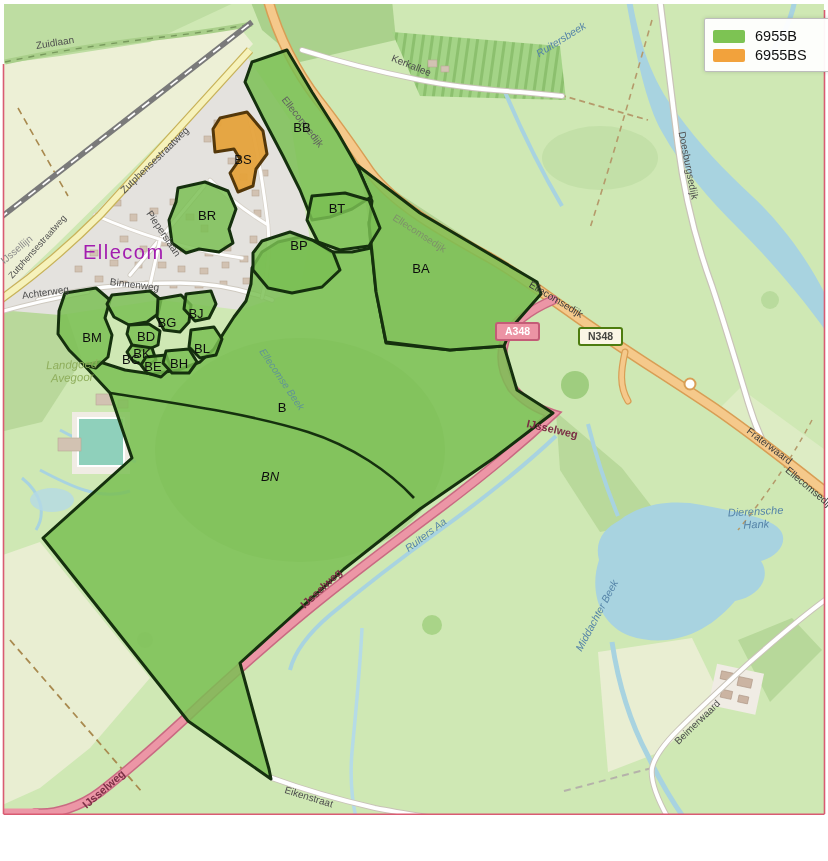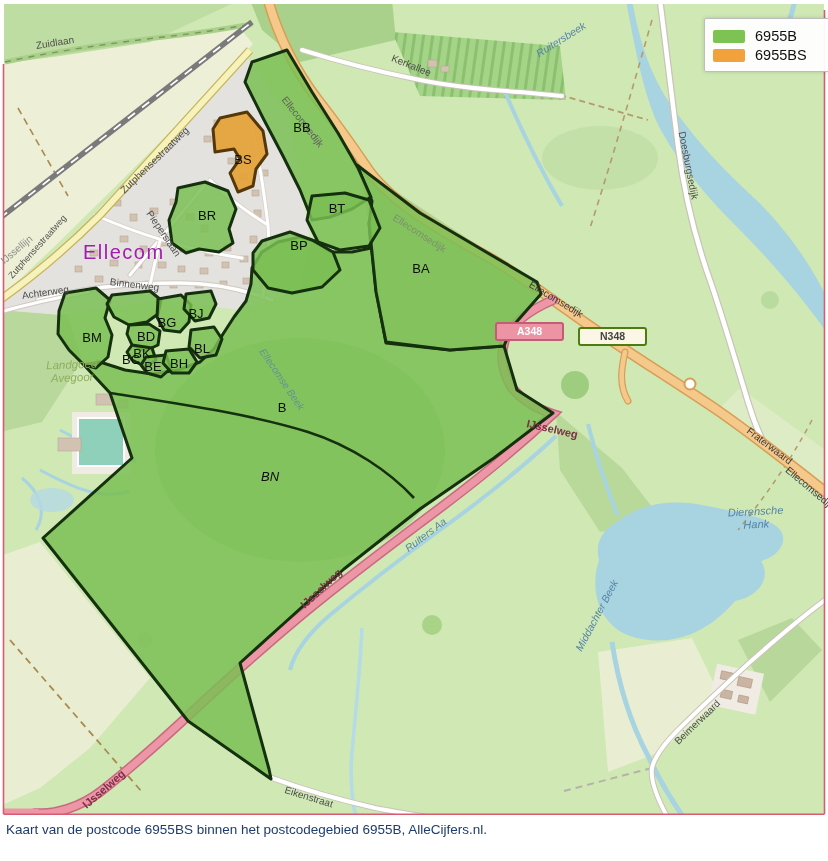--- a/index.html
+++ b/index.html
@@ -13,21 +13,21 @@
   .onroad{color:#5f5f5f;}
   .faded{color:#7d8c6b;opacity:.9;}
   .dark{color:#3a3a3a;}
   .rail{font-size:10px;color:#8a8a8a;}
   .water{font-size:10.5px;font-style:italic;color:#5584a8;}
   .roadname{font-size:11px;font-weight:bold;color:#7b2f45;}
   .area{font-size:13px;color:#0d0d0d;transform:translate(-50%,-50%);}
   .town{font-size:20px;color:#a21caf;letter-spacing:1.5px;}
   .estate{font-size:11.5px;font-style:italic;color:#8fae5c;text-align:center;line-height:13px;}
   .wblock{font-size:11px;font-style:italic;color:#5584a8;text-align:center;line-height:13px;}
-  .shield{position:absolute;font-size:10.5px;font-weight:bold;padding:0 20px;line-height:15px;
+  .shield{position:absolute;font-size:10.5px;font-weight:bold;padding:0 8px;line-height:15px;
           border-radius:3px;transform:rotate(0deg);}
   .shield.a{background:#ec93a4;border:2px solid #c35c77;color:#ffffff;}
   .shield.n{background:#fbf6e5;border:2px solid #4d7c0f;color:#454540;}
   #legend{position:absolute;left:704px;top:18px;width:114px;background:rgba(255,255,255,.95);
           border:1px solid #bdbdbd;border-radius:2px;padding:6px 8px 5px 8px;
           box-shadow:0 0 4px rgba(0,0,0,.15);}
   .leg-row{display:flex;align-items:center;margin:3px 0;}
   .leg-swatch{width:32px;height:13px;border-radius:2px;margin-right:10px;flex:none;}
   .leg-label{font-size:14.5px;color:#111;}
   #caption{position:absolute;left:0;top:818px;width:828px;height:43px;background:#ffffff;
@@ -265,15 +265,14 @@
         <span class="leg-label">6955B</span>
       </div>
       <div class="leg-row">
         <span class="leg-swatch" style="background: rgb(242, 162, 60);"></span>
         <span class="leg-label">6955BS</span>
       </div>
     </div>
   </div>
 
   <div id="caption">
-    <div>Kaart van de postcode 6955BS binnen het postcodegebied 6955B, AlleCijfers.nl.</div>
   </div>
 </div>
 
 </body></html>

